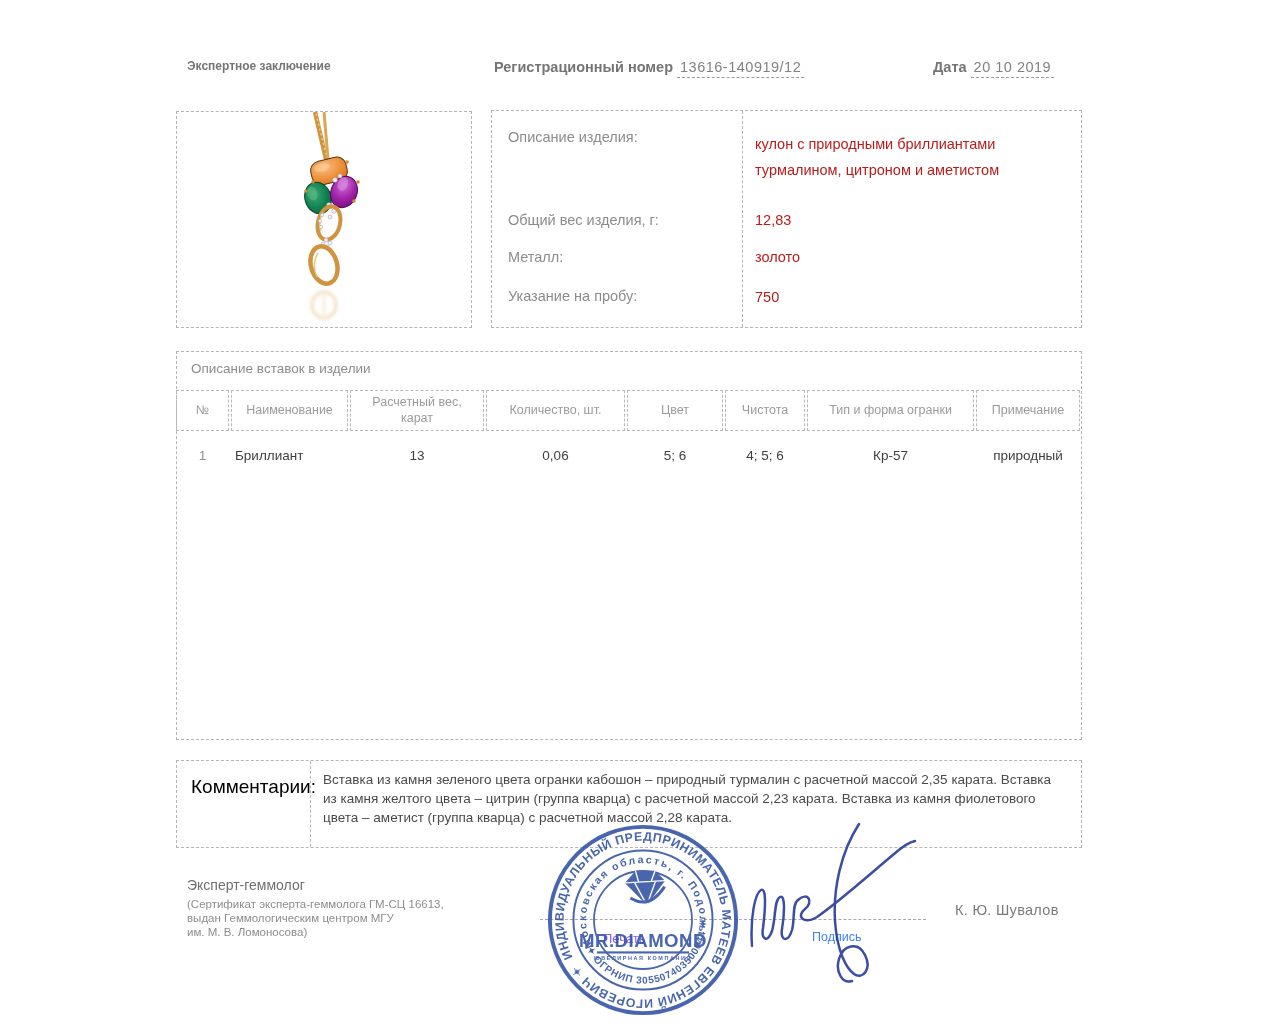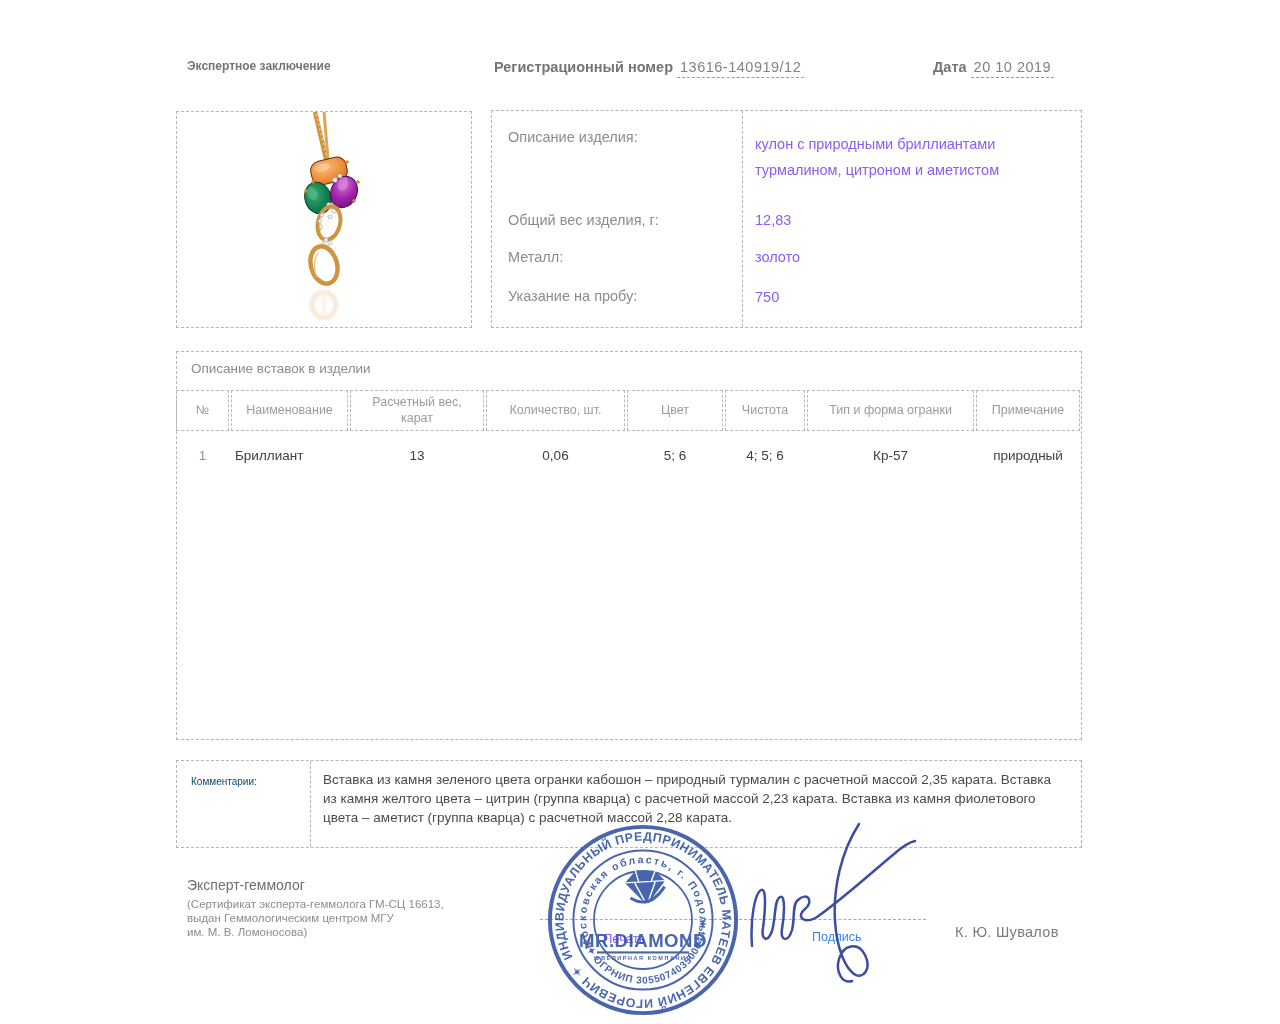--- a/index.html
+++ b/index.html
@@ -14,46 +14,46 @@
   .reg-block{left:494px;top:59px;font-size:14.5px;color:#7c7c7c;}
   .date-block{left:933px;top:59px;font-size:14.5px;color:#7c7c7c;}
   .hdr-label{font-weight:bold;color:#757575;}
   .underlined-val{border-bottom:1px dashed #9a9a9a;padding:0 3px 2px 3px;color:#828282;letter-spacing:.5px;}
   
   .photo-box{left:176px;top:111px;width:294px;height:215px;background:#fff;}
   
   .desc-box{left:491px;top:110px;width:589px;height:216px;}
   .desc-divider{position:absolute;left:250px;top:0;bottom:0;width:0;border-left:1px dashed #b5b5b5;}
   .desc-label{position:absolute;left:16px;font-size:14.5px;color:#8c8c8c;}
-  .desc-value{position:absolute;left:263px;font-size:14.5px;color:#8b5cf6;}
+  .desc-value{position:absolute;left:263px;font-size:14.5px;color:#b91c1c;}
   .desc-value.wrap{width:315px;line-height:26px;}
   
   .table-box{left:176px;top:351px;width:904px;height:387px;}
   .table-title{position:absolute;left:14px;top:9px;font-size:13.5px;color:#8c8c8c;}
   .grid-row{position:absolute;left:-1px;width:906px;display:grid;
     grid-template-columns:53px 117px 134px 139px 96px 80px 167px 104px;gap:2px;box-sizing:border-box;}
   .head-row{top:38px;height:41px;}
   .head-cell{border:1px dashed #b9b9b9;display:flex;align-items:center;justify-content:center;
     text-align:center;color:#9b9b9b;font-size:12.5px;line-height:1.25;padding:2px 6px;box-sizing:border-box;}
   .data-row{top:90px;height:26px;}
   .data-cell{display:flex;align-items:center;justify-content:center;font-size:13.5px;color:#3f3f3f;}
   .data-cell.c0{color:#909090;}
   .data-cell.left{justify-content:flex-start;padding-left:4px;}
   
   .comments-box{left:176px;top:760px;width:904px;height:86px;}
   .comments-divider{position:absolute;left:133px;top:0;bottom:0;width:0;border-left:1px dashed #b5b5b5;}
-  .comments-label{position:absolute;left:14px;top:15px;font-size:10px;color:#0c4a6e;}
+  .comments-label{position:absolute;left:14px;top:15px;font-size:19px;color:#000000;}
   .comments-text{position:absolute;left:146px;top:9px;width:742px;font-size:13.5px;line-height:19px;color:#4a4a4a;}
   
   .expert-title{left:187px;top:877px;font-size:14px;color:#6f6f6f;}
   .expert-cert{left:187px;top:897px;font-size:11.5px;line-height:14px;color:#8d8d8d;}
   .sig-line{left:540px;top:919px;width:386px;height:0;border-top:1px dashed #a8a8a8;z-index:1;}
   .stamp-label{left:603px;top:931px;font-size:13px;color:#8b5cf6;z-index:1;}
   .sign-label{left:812px;top:930px;font-size:12.5px;color:#3b82f6;z-index:1;}
-  .expert-name{left:955px;top:902px;font-size:14.5px;color:#7b7b7b;letter-spacing:.3px;margin-top:22px;}
+  .expert-name{left:955px;top:902px;font-size:14.5px;color:#7b7b7b;letter-spacing:.3px;}
   .stamp-svg{left:543px;top:822px;z-index:2;opacity:.87;}
   .signature-svg{left:742px;top:818px;z-index:3;}
 </style>
 </head>
 <body>
 
 <div class="abs doc-title">Экспертное заключение</div>
 
 <div class="abs reg-block">
   <span class="hdr-label">Регистрационный номер</span>

